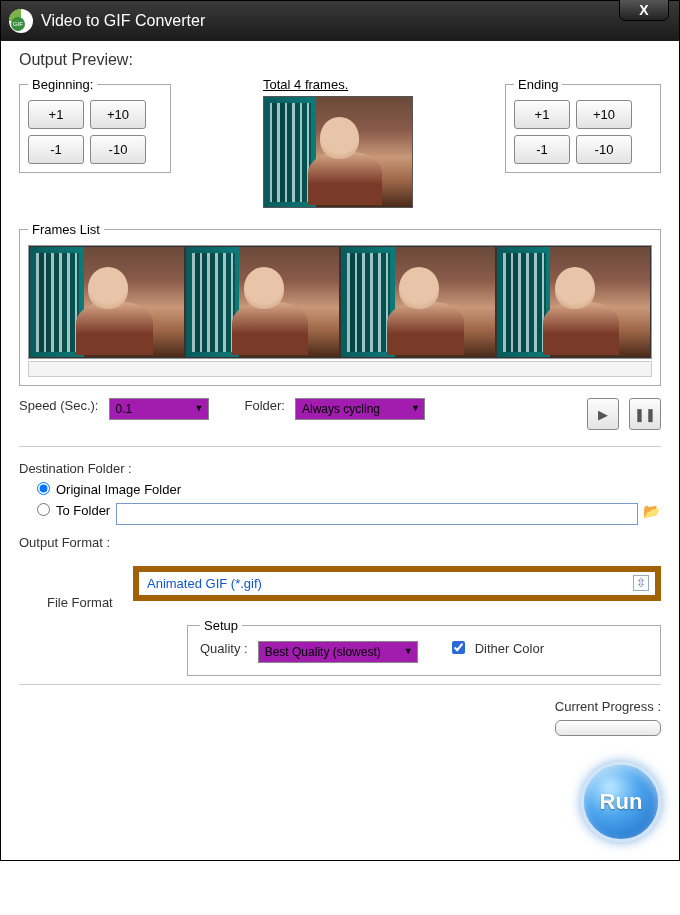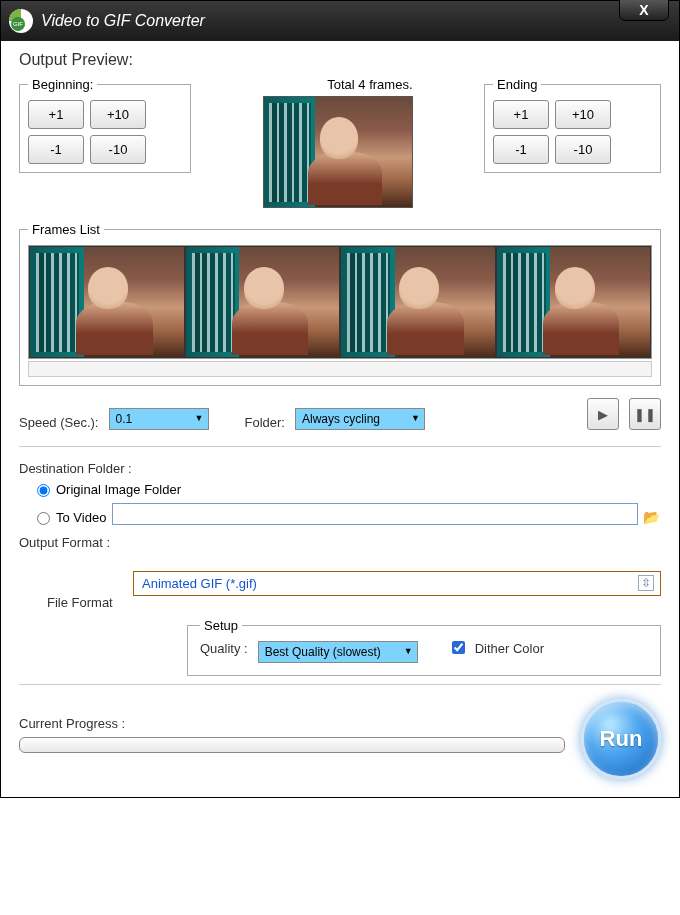--- a/index.html
+++ b/index.html
@@ -2,54 +2,54 @@
 <html><head>
 <meta charset="utf-8">
 <style>
 * { box-sizing: border-box; margin: 0; padding: 0; }
 body { font-family: Tahoma, Arial, sans-serif; font-size: 12px; background: #fff; width: 680px; }
 .window { border: 1px solid #000; background: #fff; }
 .titlebar { background: linear-gradient(to bottom, #3a3a3a, #1a1a1a); height: 40px; display: flex; align-items: center; padding: 0 8px; position: relative; }
 .app-icon { width: 24px; height: 24px; border-radius: 50%; background: #fff; margin-right: 8px; display: flex; align-items: center; justify-content: center; position: relative; overflow: hidden; }
 .app-icon::before { content: ''; position: absolute; top: 0; left: 0; width: 50%; height: 50%; background: #7cb342; }
 .app-icon::after { content: 'GIF'; font-size: 6px; color: #fff; background: #388e3c; border-radius: 50%; width: 14px; height: 14px; display: flex; align-items: center; justify-content: center; position: absolute; bottom: 2px; left: 2px; }
-.title { color: #fff; font-size: 16px; font-weight: normal; font-style: italic; }
+.title { color: #fff; font-size: 16px; font-weight: normal; }
 .close-btn { position: absolute; right: 10px; top: -2px; width: 50px; height: 22px; background: linear-gradient(to bottom,#555,#222); border: 1px solid #000; border-radius: 0 0 6px 6px; color:#fff; display:flex; align-items:center; justify-content:center; font-weight:bold; font-size:14px;}
 .content { padding: 10px 18px 18px 18px; }
 .section-label { font-size: 16px; color: #333; margin-bottom: 8px; }
 .preview-row { display: flex; justify-content: space-between; align-items: flex-start; margin-bottom: 14px; }
 fieldset { border: 1px solid #aaa; padding: 8px; }
 legend { font-size: 13px; padding: 0 4px; }
 .btn-grid { display: grid; grid-template-columns: repeat(2, 56px); gap: 6px; }
 .btn { background: linear-gradient(to bottom,#fdfdfd,#e3e3e3); border: 1px solid #888; border-radius: 3px; padding: 6px 0; font-size: 13px; cursor: pointer; text-align: center; }
-.thumb-center { text-align: right; }
+.thumb-center { text-align: left; text-decoration: underline; }
 .thumb-label { font-size: 13px; margin-bottom: 4px; }
 .thumb { border: 1px solid #555; width: 150px; height: 112px; }
 .frames-fieldset { margin-bottom: 10px; }
 .frames-strip { display: flex; border: 1px solid #999; padding: 0; background: #fff; }
 .frame { border: 1px solid #333; height: 112px; flex: 1; min-width: 0; }
 .frame + .frame { margin-left: 0; }
 .frames-scroll { height: 16px; border: 1px solid #ccc; background: #f4f4f4; margin-top: 2px; }
-.controls-row { display: flex; align-items: flex-end; gap: 10px; margin: 12px 0 16px 0; }
-.sel { border: 1px solid #888; background: #7dd3fc; padding: 3px 20px 3px 6px; font-size: 12px; position: relative; display: inline-block; min-width: 100px; }
+.controls-row { display: flex; align-items: flex-start; gap: 10px; margin: 12px 0 16px 0; }
+.sel { border: 1px solid #888; background: #a21caf; padding: 3px 20px 3px 6px; font-size: 12px; position: relative; display: inline-block; min-width: 100px; }
 .sel::after { content: '▼'; position: absolute; right: 4px; top: 4px; font-size: 9px; }
 .icon-btn { width: 32px; height: 32px; background: linear-gradient(to bottom,#fdfdfd,#e3e3e3); border: 1px solid #888; border-radius: 3px; display:flex; align-items:center; justify-content:center; font-size: 13px; color:#555; cursor:pointer; }
 .hr { border: none; border-top: 1px solid #ccc; margin: 8px 0 14px 0; }
 .label { font-size: 13px; color: #333; }
-.radio-row { display: flex; align-items: flex-end; gap: 6px; margin: 6px 0 6px 18px; font-size: 13px; }
+.radio-row { display: flex; align-items: flex-start; gap: 6px; margin: 6px 0 6px 18px; font-size: 13px; }
 .radio { width: 13px; height: 13px; }
 .folder-input { flex: 1; border: 1px solid #7a9ac9; height: 22px; background: #fff; }
 .folder-icon { color: #d4a24a; font-size: 14px; }
 .format-row { display: flex; align-items: center; gap: 10px; margin: 6px 0 8px 28px; }
-.format-sel { flex: 1; border: 1px solid #a16207; background: #fff; padding: 4px 24px 4px 8px; position: relative; color: #1155cc; font-size: 13px; }
+.format-sel { flex: 1; border: 6px solid #a16207; background: #fff; padding: 4px 24px 4px 8px; position: relative; color: #1155cc; font-size: 13px; }
 .format-sel::after { content: '⇳'; position: absolute; right: 6px; top: 3px; color: #5a7ab0; font-size: 12px; border: 1px solid #9ab; padding: 0 2px; }
 .setup-fieldset { margin-left: 168px; padding: 8px 12px 12px 12px; }
 .setup-row { display: flex; align-items: flex-start; gap: 10px; }
 .chk { width: 13px; height: 13px; accent-color: #2a6ad6; }
-.progress-area { display: flex; align-items: center; gap: 16px; margin-top: 8px; }
+.progress-area { display: flex; align-items: flex-end; gap: 16px; margin-top: 8px; flex-direction: column; }
 .progress-left { flex: 1; }
 .progress-bar { border: 1px solid #888; border-radius: 6px; height: 16px; background: linear-gradient(to bottom,#fefefe,#e8e8e8); margin: 6px 0 10px 0; }
 .hint { font-size: 12px; color: #444; line-height: 1.5; }
 .run-btn { width: 80px; height: 80px; border-radius: 50%; background: radial-gradient(circle at 35% 30%, #aee1ff 5%, #4da6ef 40%, #1f6fc8 90%); border: 3px solid #cfe5f7; color: #fff; font-size: 22px; font-weight: bold; display:flex; align-items:center; justify-content:center; cursor: pointer; box-shadow: 0 0 12px rgba(70,140,210,0.7), inset 0 4px 10px rgba(255,255,255,0.5); text-shadow: 0 1px 2px rgba(0,0,0,0.4); }
 
 .vt { background:#2a2a2a; position:relative; overflow:hidden; }
 .vt::before { content:''; position:absolute; left:0; top:0; width:35%; height:100%; background:linear-gradient(to right,#0a5a5a,#0d7a7a); }
 .vt::after { content:''; position:absolute; right:0; top:0; width:65%; height:100%; background:linear-gradient(to bottom,#6a4a3a 0%,#8a5a4a 30%,#c89878 55%,#a06848 75%,#4a2a1a 100%); }
 .vt .bars { position:absolute; left:4%; top:5%; width:28%; height:90%; background: repeating-linear-gradient(to right, rgba(255,255,255,0.6) 0 6%, rgba(0,0,0,0.3) 6% 18%); z-index:2; }
 .vt .head { position:absolute; left:38%; top:18%; width:26%; height:38%; background: radial-gradient(circle at 50% 40%, #e8c4a8 60%, #c89878 100%); border-radius:50% 50% 45% 45%; z-index:3; }
@@ -62,40 +62,40 @@
   <div class="titlebar">
     <div class="app-icon"></div>
     <div class="title">Video to GIF Converter</div>
     <div class="close-btn">X</div>
   </div>
 
   <div class="content">
     <div class="section-label">Output Preview:</div>
 
     <div class="preview-row">
-      <fieldset style="width:172px;">
+      <fieldset style="width:152px;">
         <legend>Beginning:</legend>
         <div class="btn-grid">
           <div class="btn">+1</div>
           <div class="btn">+10</div>
           <div class="btn">-1</div>
           <div class="btn">-10</div>
         </div>
       </fieldset>
 
       <div class="thumb-center">
         <div class="thumb-label">Total 4 frames.</div>
         <div class="thumb vt">
             <div class="bars"></div>
             <div class="head"></div>
             <div class="body"></div>
           </div>
       </div>
 
-      <fieldset style="width:177px;">
+      <fieldset style="width:156px;">
         <legend>Ending</legend>
         <div class="btn-grid">
           <div class="btn">+1</div>
           <div class="btn">+10</div>
           <div class="btn">-1</div>
           <div class="btn">-10</div>
         </div>
       </fieldset>
     </div>
 
@@ -139,21 +139,21 @@
 
     <hr class="hr">
 
     <div class="label">Destination Folder :</div>
     <div class="radio-row">
       <input type="radio" class="radio" checked="" style="">
       <span>Original Image Folder</span>
     </div>
     <div class="radio-row">
       <input type="radio" class="radio" style="">
-      <span>To Video</span>
+      <span>To Folder</span>
       <input class="folder-input" value="" style="">
       <span class="folder-icon">📂</span>
     </div>
 
     <div class="label" style="margin-top:10px;">Output Format :</div>
     <div class="format-row">
       <span class="label" style="width:76px;margin-top:39px;">File Format</span>
       <div class="format-sel">Animated GIF (*.gif)</div>
     </div>
 

